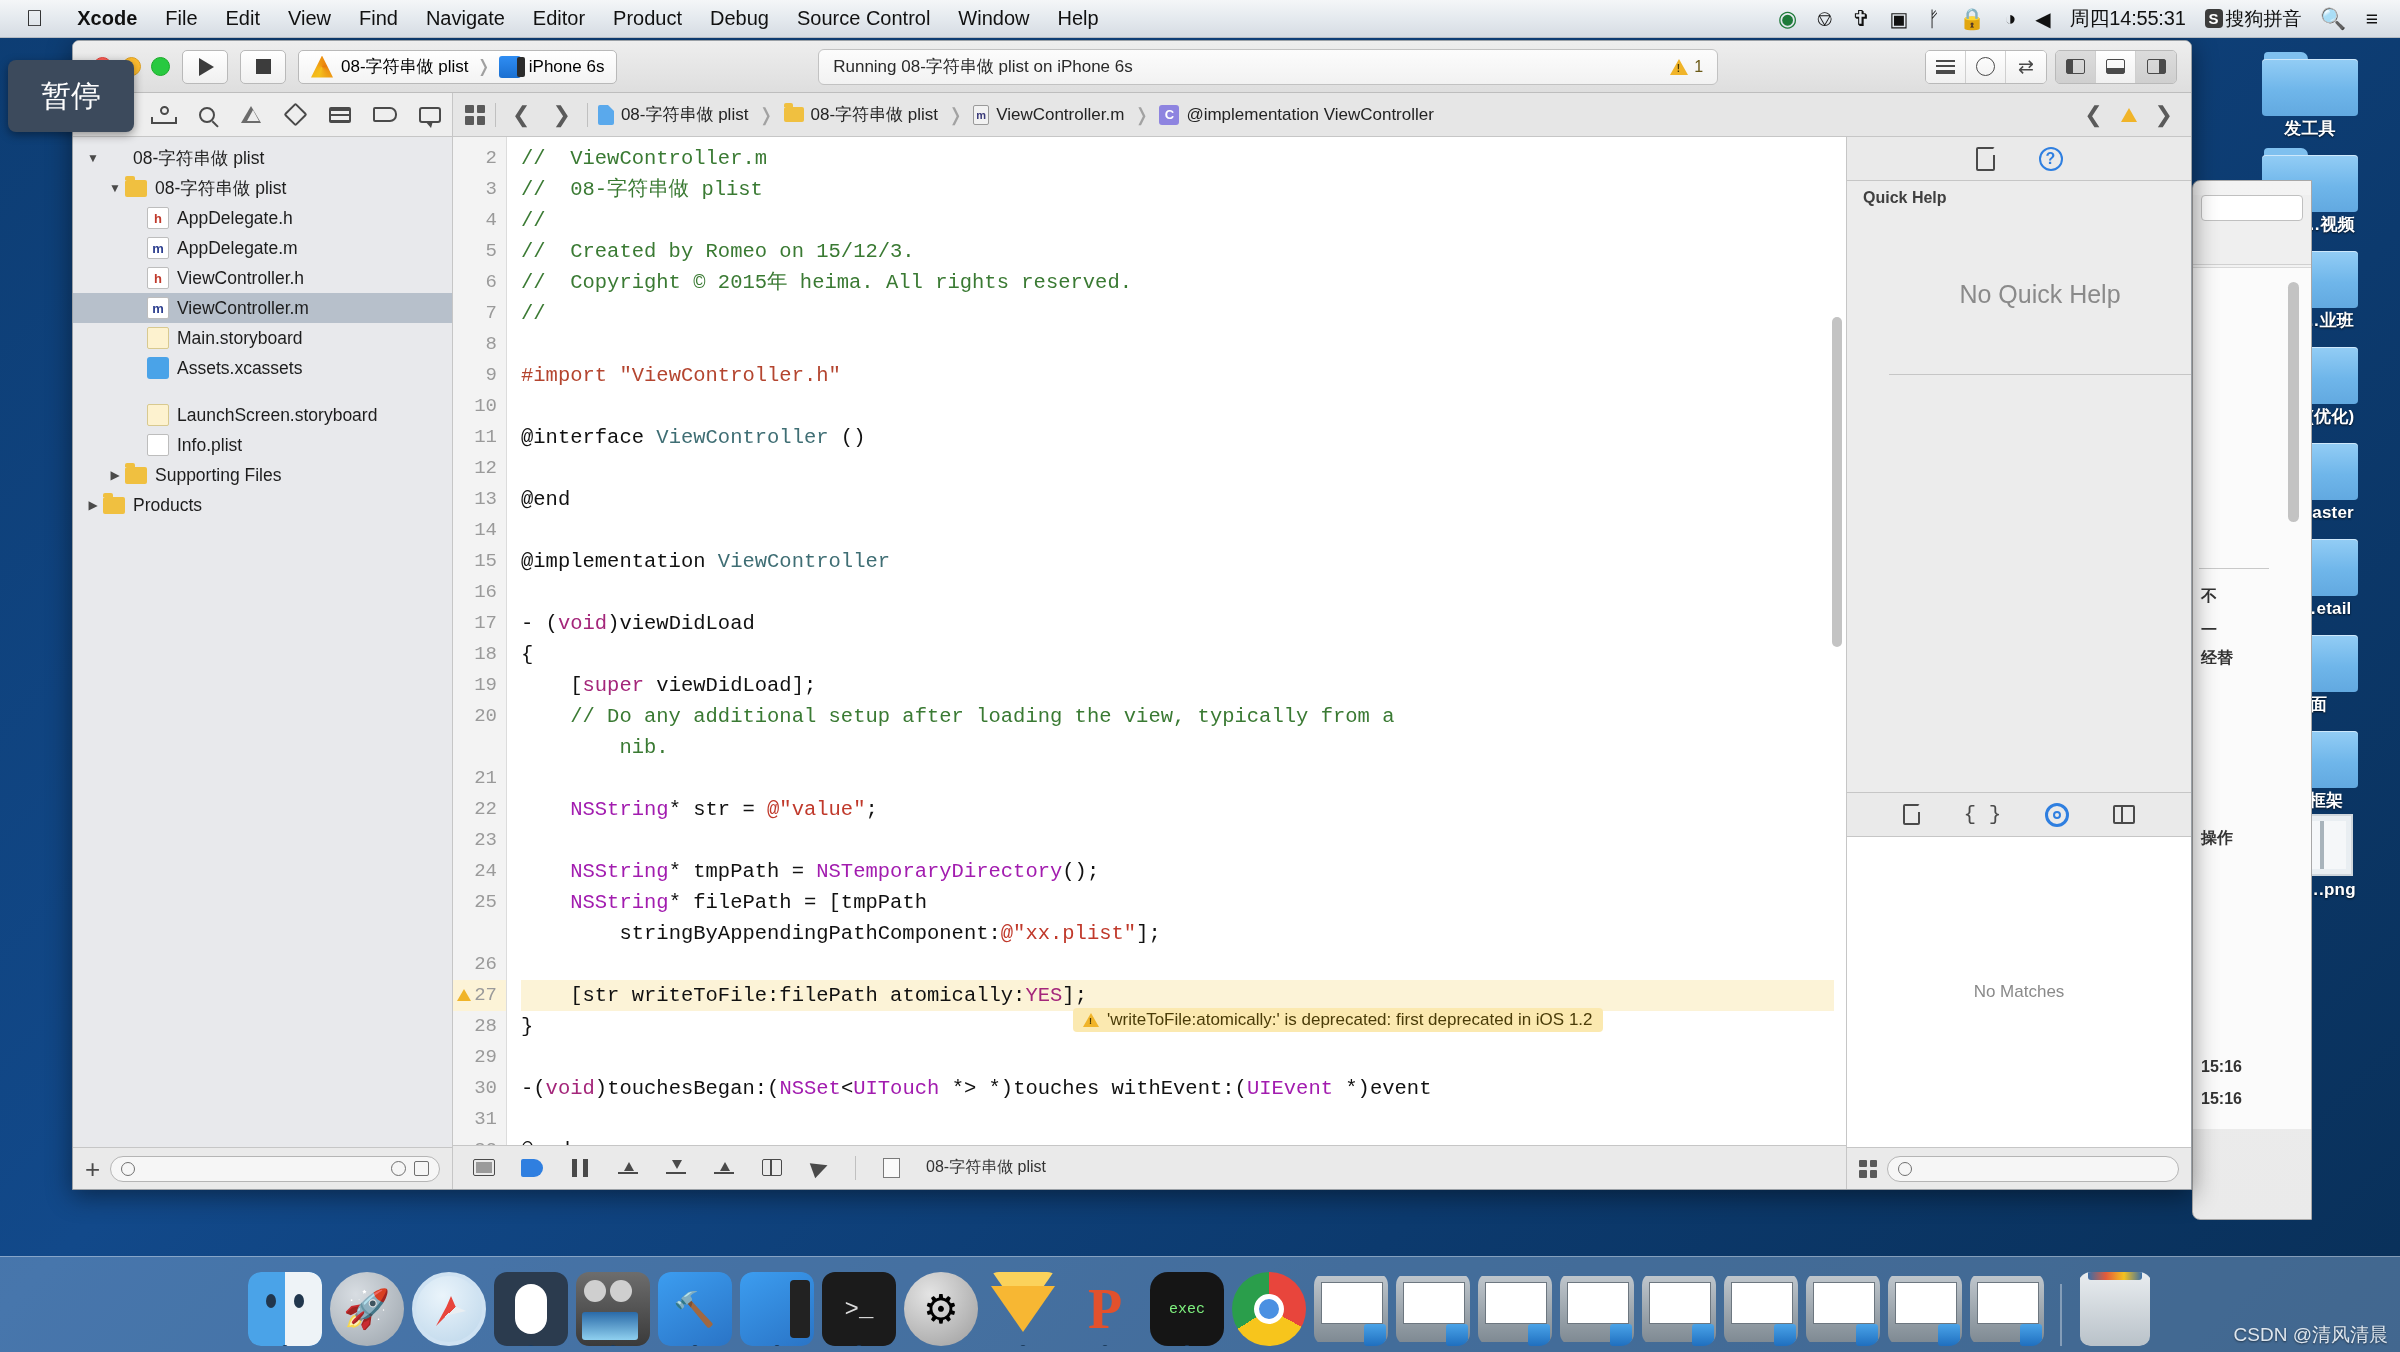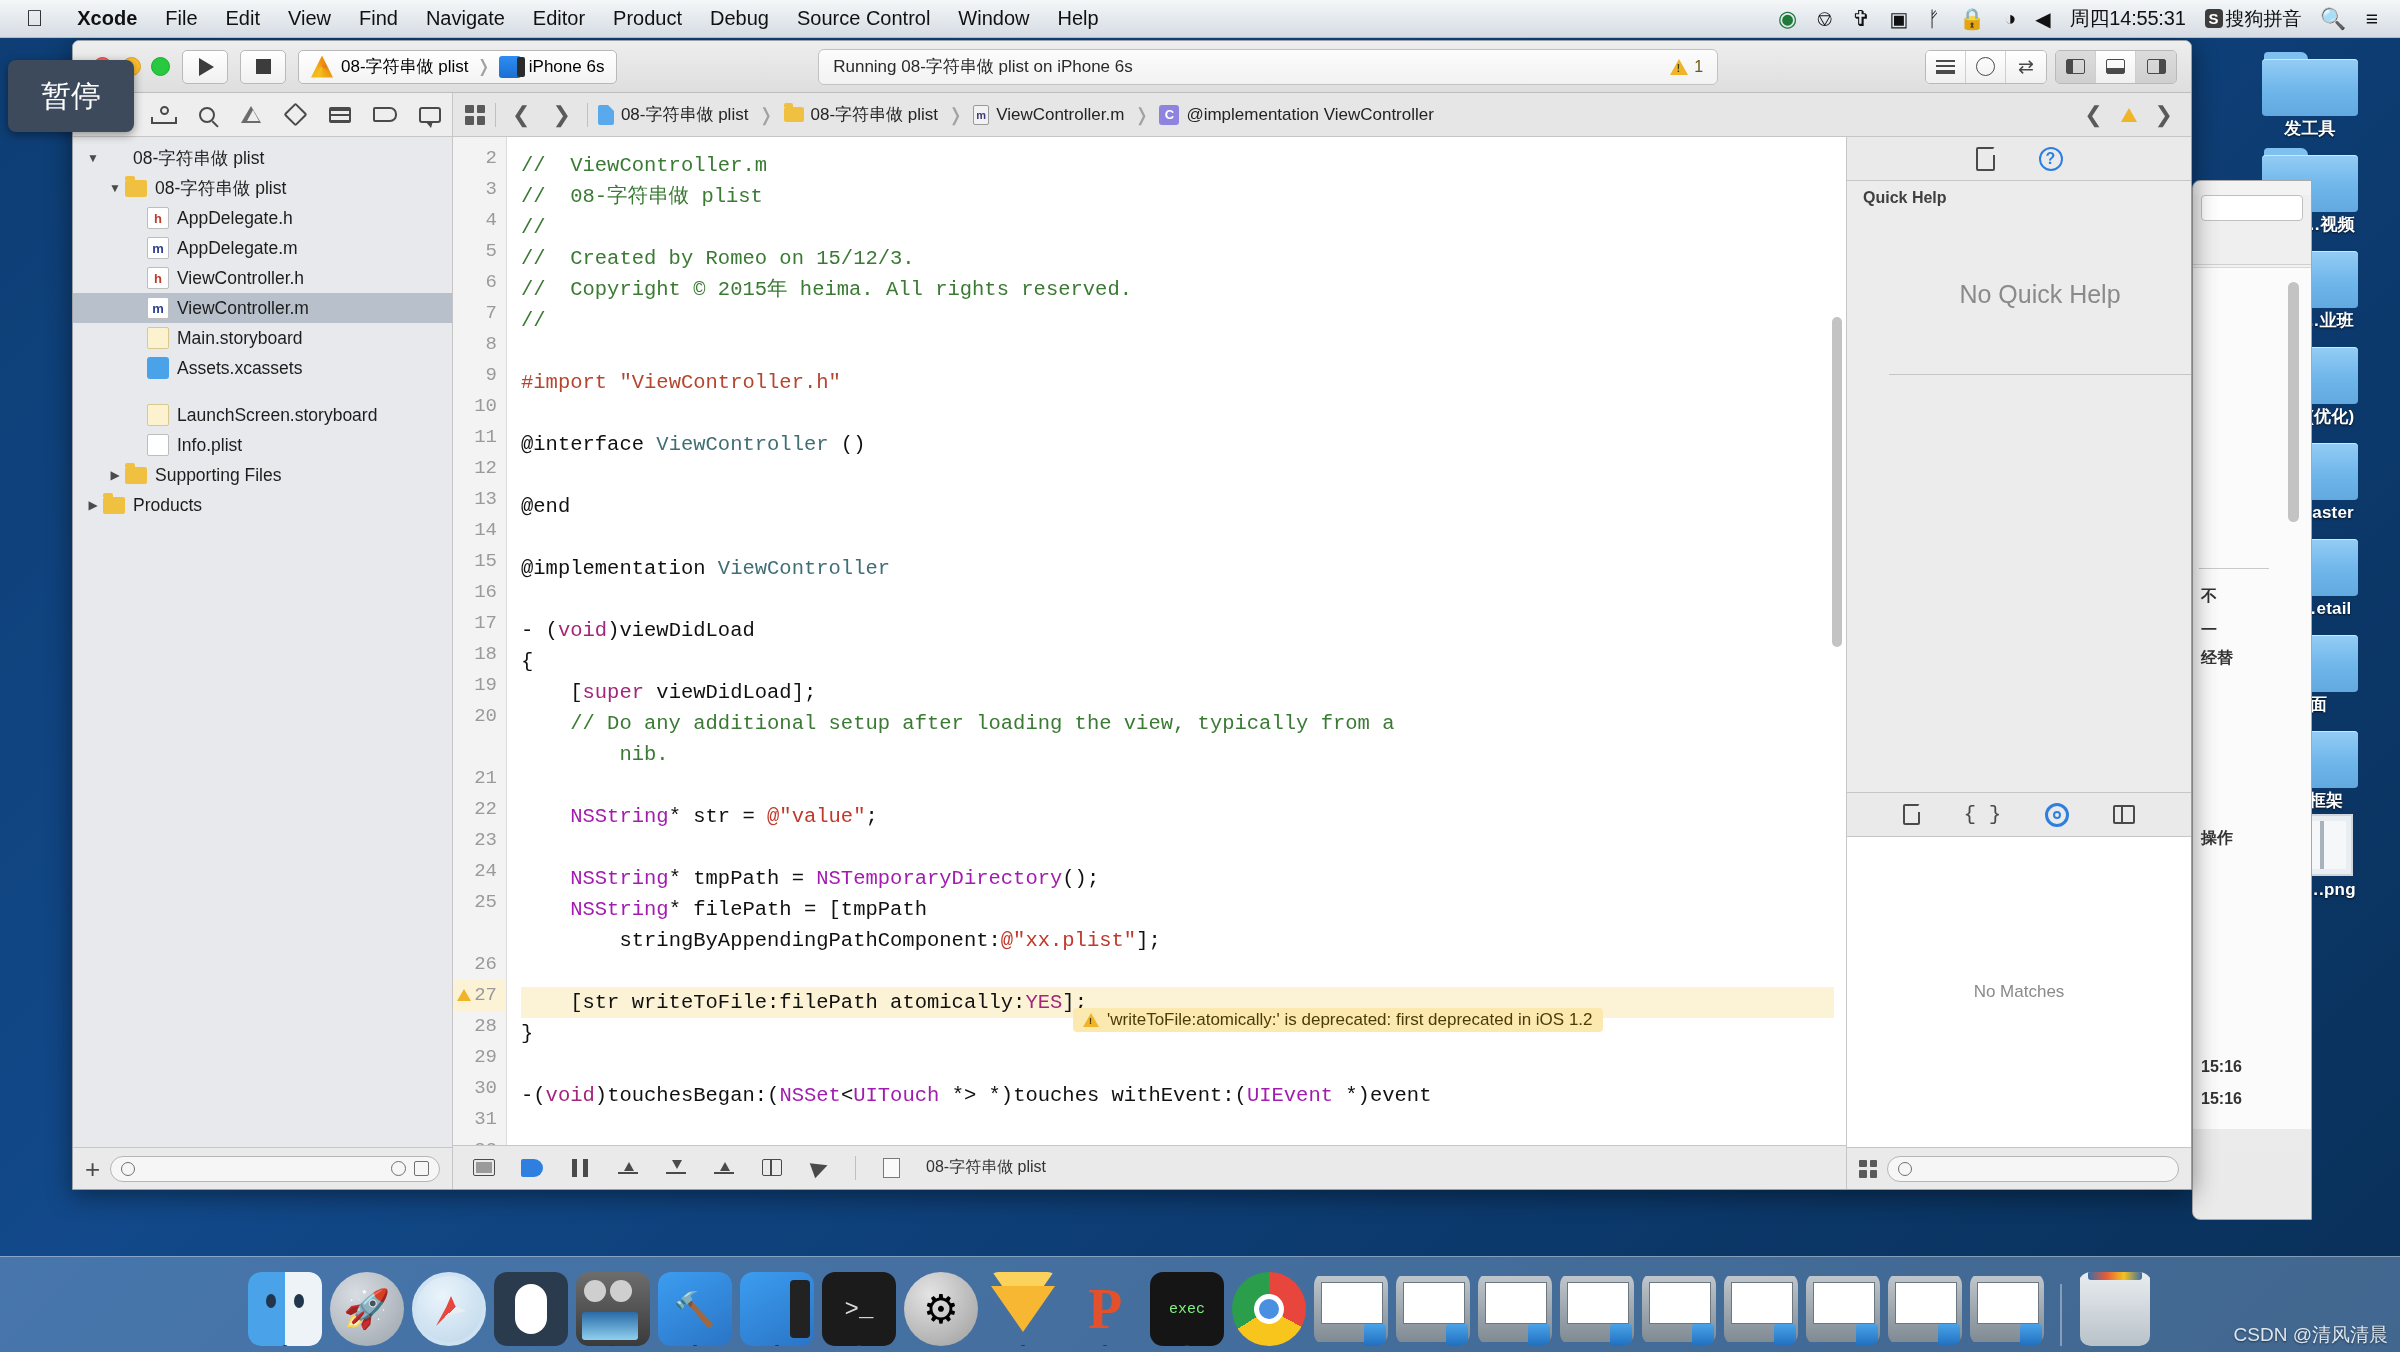--- a/index.html
+++ b/index.html
@@ -226,21 +226,20 @@
   #gutter .gl{height:31px;line-height:31px;padding-right:9px;position:relative;}
   #gutter .gl.warn{background:#fcf3d7;}
   #gutter .gl.warn::before{
     content:''; position:absolute; left:4px; top:9px;
     width:0;height:0;border-left:7px solid transparent;border-right:7px solid transparent;border-bottom:12px solid #f0b429;
   }
   #code{
     flex:1; padding:6px 12px 0 14px; font-family:"Liberation Mono",monospace;
     font-size:20.5px; line-height:31px; color:#111; white-space:pre; overflow:hidden;
     position:relative;
-    margin-top:7px;
   }
   #code .ln{height:31px;}
   #code .ln.hl{background:#fcf3d7;}
   .cm{color:#3a7a33;}
   .pp{color:#b4452f;}
   .kw{color:#a4267a;}
   .tp{color:#3f6e74;}
   .id{color:#111;}
   .cls{color:#a21caf;}
   .str{color:#c0392b;}
@@ -352,21 +351,21 @@
   .ic-xcode::after{content:'🔨';position:absolute;inset:0;display:flex;align-items:center;justify-content:center;font-size:34px;}
   .ic-xcode2{width:74px;height:74px;border-radius:12px;background:linear-gradient(150deg,#3c9df0,#2a74c6);position:relative;}
   .ic-xcode2::after{content:'';position:absolute;right:4px;top:8px;width:20px;height:58px;background:#222;border-radius:4px;}
   .ic-term{width:74px;height:74px;border-radius:11px;background:#1b1b1b;color:#dcdcdc;display:flex;align-items:center;justify-content:center;font-family:"Liberation Mono",monospace;font-size:24px;}
   .ic-prefs{width:74px;height:74px;border-radius:50%;background:radial-gradient(circle at 35% 30%,#e4e4e4,#9c9c9c);display:flex;align-items:center;justify-content:center;font-size:40px;}
   .ic-sketch{width:74px;height:74px;display:flex;align-items:center;justify-content:center;}
   .ic-sketch i{width:0;height:0;border-left:32px solid transparent;border-right:32px solid transparent;border-top:46px solid #f7b733;
      filter:drop-shadow(0 -16px 0 #fbd25b);}
   .ic-paw{width:74px;height:74px;border-radius:12px;background:transparent;display:flex;align-items:center;justify-content:center;
      color:#e2512c;font-size:56px;font-weight:bold;font-family:"Liberation Serif",serif;}
-  .ic-exec{width:74px;height:74px;border-radius:6px;background:#151515;display:flex;align-items:center;justify-content:center;
+  .ic-exec{width:74px;height:74px;border-radius:18px;background:#151515;display:flex;align-items:center;justify-content:center;
      color:#7ef07e;font-size:15px;font-family:"Liberation Mono",monospace;}
   .ic-chrome{width:74px;height:74px;border-radius:50%;
      background:conic-gradient(#e8453c 0 33%,#f7c51c 33% 66%,#2a9e4b 66% 100%);display:flex;align-items:center;justify-content:center;}
   .ic-chrome i{width:30px;height:30px;border-radius:50%;background:#4a90e2;border:5px solid #fff;}
   .ic-win{width:74px;height:66px;border-radius:4px;background:linear-gradient(180deg,#bfc6cc,#7f8a93);position:relative;}
   .ic-win::before{content:'';position:absolute;left:7px;top:6px;width:60px;height:40px;background:#fff;border:1px solid #6d7780;}
   .ic-win::after{content:'';position:absolute;right:2px;bottom:-4px;width:22px;height:22px;border-radius:3px;
      background:linear-gradient(180deg,#4aa3e8,#1f6fbf);}
   .ic-trash{width:70px;height:74px;border-radius:4px 4px 10px 10px;
      background:linear-gradient(180deg,#e9edf0,#b9c2c9);position:relative;}

